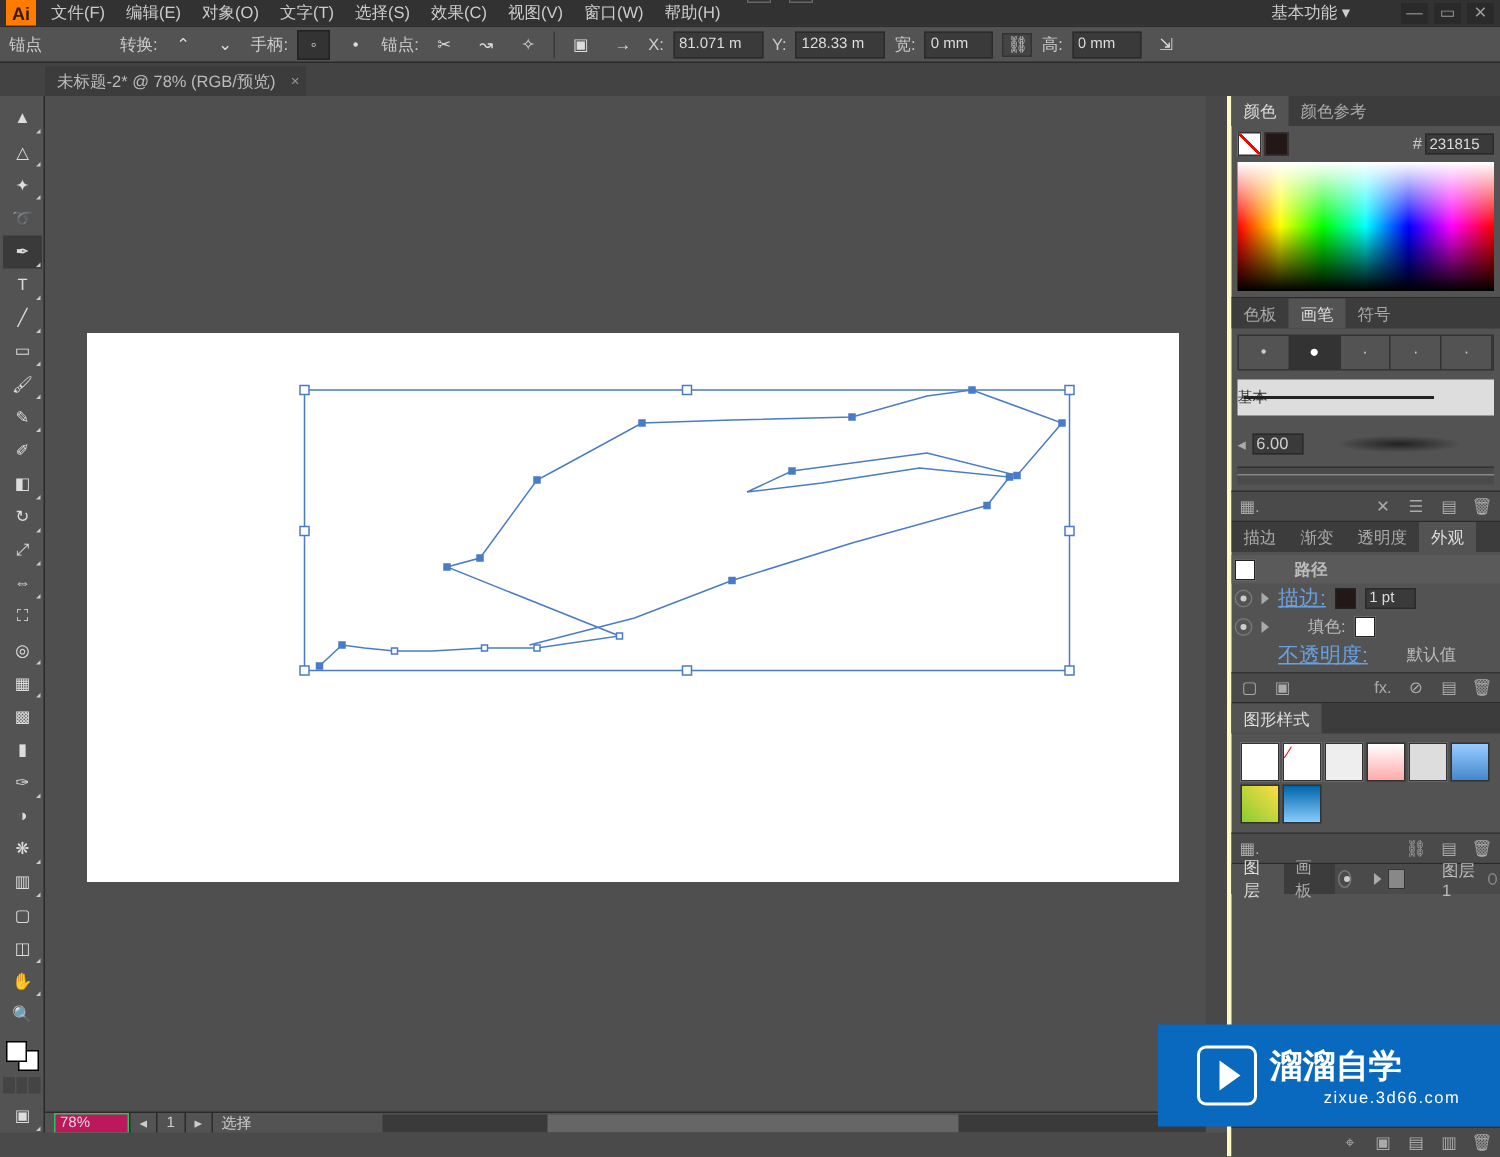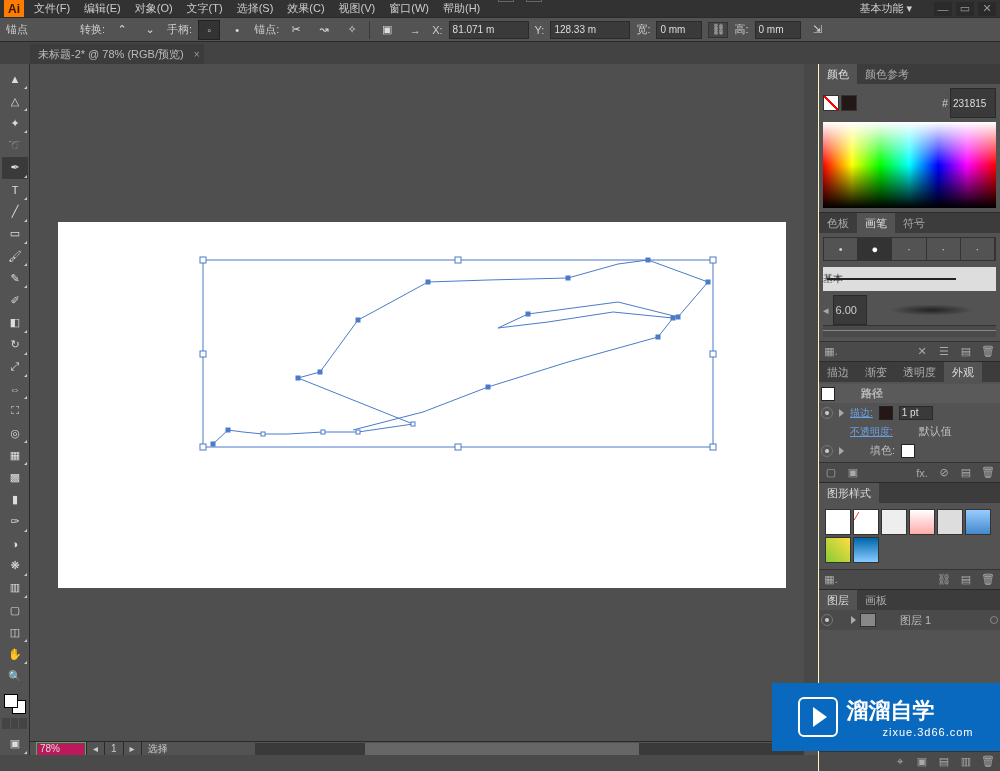--- a/index.html
+++ b/index.html
@@ -2,30 +2,30 @@
 <html><head>
 <meta charset="utf-8">
 <style>
 * { margin: 0; padding: 0; box-sizing: border-box; font-family: "Microsoft YaHei", sans-serif; }
 body { background: #4a4a4a; width: 1000px; height: 771px; overflow: hidden; position: relative; color: #ccc; font-size: 11px; }
 .title-bar { height: 17px; background: #323232; display: flex; align-items: center; padding: 0 4px; }
 .app-icon { width: 20px; height: 17px; background: #ff7c00; color: #321900; font-weight: bold; font-size: 12px; display: flex; align-items: center; justify-content: center; }
 .menu-bar { display: flex; flex: 1; gap: 2px; margin-left: 4px; }
 .menu-item { padding: 13px 6px; cursor: default; }
 .menu-ico { margin-left: 10px; width: 16px; height: 14px; border: 1px solid #666; display: inline-block; }
-.title-right { display: flex; align-items: center; gap: 10px; margin-left: auto; }
+.title-right { display: flex; align-items: center; gap: 22px; margin-left: auto; }
 .workspace-label { padding: 0 12px; }
 .win-btns { display: flex; gap: 4px; }
 .win-btn { width: 18px; height: 14px; background: #2a2a2a; display: flex; align-items: center; justify-content: center; color: #999; }
 
 .control-bar { height: 25px; background: #535353; border-top: 1px solid #2a2a2a; border-bottom: 1px solid #2a2a2a; display: flex; align-items: center; padding: 0 6px; gap: 6px; }
 .ctl-label { font-size: 11px; color: #ccc; text-align: right; }
 .ctl-icon-btn { width: 22px; height: 20px; display: flex; align-items: center; justify-content: center; cursor: pointer; color: #ddd; }
 .ctl-icon-btn.active { background: #333; border: 1px solid #222; }
-.ctl-input { width: 80px; height: 18px; background: #3a3a3a; border: 1px solid #2a2a2a; color: #ddd; font-size: 10px; padding: 0 3px; }
+.ctl-input { width: 60px; height: 18px; background: #3a3a3a; border: 1px solid #2a2a2a; color: #ddd; font-size: 10px; padding: 0 3px; }
 .ctl-sep { width: 1px; height: 18px; background: #3a3a3a; }
 .link-btn { width: 20px; height: 16px; background: #444; border: 1px solid #333; display: flex; align-items: center; justify-content: center; }
 
 .tab-bar { height: 22px; background: #434343; display: flex; align-items: flex-end; padding: 0 30px; }
 .doc-tab { height: 20px; background: #3c3c3c; padding: 0 20px 0 8px; display: flex; align-items: center; font-size: 11px; color: #bbb; position: relative; }
 .doc-tab .close { position: absolute; right: 4px; color: #999; font-size: 10px; }
 
 .main-area { position: absolute; top: 64px; left: 0; right: 182px; bottom: 16px; display: flex; }
 .tool-panel { width: 30px; background: #535353; border-right: 1px solid #2a2a2a; display: flex; flex-direction: column; padding-top: 4px; }
 .tool-btn { width: 26px; height: 24px; margin: 0 2px; display: flex; align-items: center; justify-content: center; cursor: pointer; color: #ddd; position: relative; }
@@ -44,47 +44,47 @@
 .handle { fill: #fff; stroke: #4a7bc9; stroke-width: 1; }
 .anchor { fill: #4a7bc9; stroke: #4a7bc9; stroke-width: 1; }
 .anchor-hollow { fill: #fff; stroke: #4a7bc9; stroke-width: 1; }
 .canvas-scroll-v { position: absolute; right: 0; top: 0; bottom: 14px; width: 14px; background: #484848; }
 .canvas-status { position: absolute; bottom: 0; left: 0; right: 0; height: 14px; background: #535353; display: flex; align-items: center; font-size: 10px; border-top: 1px solid #2a2a2a; }
 .zoom-box { width: 50px; height: 14px; background: #be185d; border: 1px solid #22c55e; margin-left: 6px; padding: 0 3px; color: #ddd; display:flex; align-items:center; }
 .status-item { padding: 0 6px; border-left: 1px solid #2a2a2a; height: 14px; display: flex; align-items: center; }
 .scroll-track { flex:1; background: #3a3a3a; height:12px; margin:0 14px; position:relative; }
 .scroll-thumb { position:absolute; left:20%; width:50%; height:100%; background:#666; }
 
-.right-panels { position: absolute; top: 64px; right: 0; bottom: 0; width: 182px; background: #535353; border-left: 1px solid #fef9c3; display: flex; flex-direction: column; }
+.right-panels { position: absolute; top: 64px; right: 0; bottom: 0; width: 182px; background: #535353; border-left: 3px solid #fef9c3; display: flex; flex-direction: column; }
 .panel { border-bottom: 1px solid #2a2a2a; }
 .panel-tabs { height: 20px; background: #3c3c3c; display: flex; align-items: center; }
 .ptab { padding: 0 8px; height: 20px; display: flex; align-items: center; font-size: 11px; color: #aaa; }
 .ptab.active { background: #535353; color: #ddd; }
 .panel-body { padding: 4px; position: relative; }
 .color-swatches { display: flex; gap: 2px; align-items: center; }
 .sw { width: 16px; height: 16px; border: 1px solid #333; }
 .sw.none { background: #fff; position: relative; }
 .sw.none:after { content: ''; position: absolute; left: 0; top: 0; right: 0; bottom: 0; background: linear-gradient(to top right, transparent 45%, red 45%, red 55%, transparent 55%); }
 .hex-field { margin-left: auto; display: flex; align-items: center; gap: 2px; }
-.hex-input { width: 46px; height: 14px; background: #3a3a3a; border: 1px solid #2a2a2a; color: #ddd; font-size: 10px; padding: 14px 2px; }
+.hex-input { width: 46px; height: 14px; background: #3a3a3a; border: 1px solid #2a2a2a; color: #ddd; font-size: 10px; padding: 0 2px; }
 .spectrum { width: 100%; height: 86px; margin-top: 4px; background: linear-gradient(to bottom, rgba(255,255,255,1) 0%, rgba(255,255,255,0) 50%, rgba(0,0,0,0) 50%, rgba(0,0,0,1) 100%), linear-gradient(to right, #ff0000, #ffff00, #00ff00, #00ffff, #0000ff, #ff00ff, #ff0000); }
 .brush-swatch-row { display: flex; height: 24px; border: 1px solid #333; }
 .brush-sw { flex: 1; border-right: 1px solid #333; display: flex; align-items: center; justify-content: center; }
 .brush-stroke { height: 24px; margin-top: 6px; background: #ddd; position: relative; display: flex; align-items: center; justify-content: flex-start; padding-right: 4px; font-size: 10px; color: #333; }
 .brush-pv { height: 30px; margin-top: 4px; display: flex; align-items: center; }
 .brush-pv-val { width: 36px; font-size: 11px; color: #ccc; margin-left: 4px; }
 .brush-stroke-img { flex: 1; height: 20px; background: radial-gradient(ellipse 60px 8px at 50% 50%, #222 0%, transparent 70%); }
 .ruler { height: 12px; background: #4a4a4a; border-top: 1px solid #333; position: relative; }
 .ruler:before { content:''; position:absolute; left:0; right:0; top:4px; height:1px; background:#888; }
 
 .appearance-row { display: flex; align-items: center; height: 19px; gap: 6px; padding: 0 2px; }
 .vis-eye { width: 12px; height: 12px; border: 1px solid #777; border-radius: 50%; position: relative; }
 .vis-eye:after { content:''; position:absolute; left:3px; top:3px; width:4px; height:4px; background:#ccc; border-radius:50%; }
 .disclosure { width: 0; height: 0; border-top: 4px solid transparent; border-bottom: 4px solid transparent; border-left: 5px solid #aaa; }
-.ap-link { color: #6aa0e0; text-decoration: underline; font-size: 10px; }
+.ap-link { color: #6aa0e0; text-decoration: underline; font-size: 14px; }
 .ap-text { font-size: 11px; color: #bbb; padding-left: 20px; }
 .mini-sw { width: 14px; height: 14px; border: 1px solid #222; }
 .stroke-wt { width: 34px; height: 14px; background: #3a3a3a; border: 1px solid #2a2a2a; font-size: 10px; color: #ddd; padding: 0 2px; }
 
 .panel-footer { height: 20px; background: #4a4a4a; border-top: 1px solid #333; display: flex; align-items: center; padding: 0 4px; gap: 6px; }
 .pf-icon { width: 16px; height: 14px; display: flex; align-items: center; justify-content: center; color: #aaa; }
 
 .styles-grid { display: flex; flex-wrap: wrap; gap: 2px; padding: 2px; }
 .style-sw { width: 26px; height: 26px; border: 1px solid #333; }
 
@@ -323,30 +323,30 @@
         <span class="ap-text" style="font-weight:bold">路径</span>
       </div>
       <div class="appearance-row">
         <div class="vis-eye"></div>
         <div class="disclosure"></div>
         <span class="ap-link">描边:</span>
         <div class="mini-sw" style="background:#231815"></div>
         <input class="stroke-wt" value="1 pt" style="">
       </div>
       <div class="appearance-row">
+        <div class="vis-eye"></div>
+        <div class="disclosure"></div>
+        <span class="ap-text">填色:</span>
+        <div class="mini-sw" style="background:#fff"></div>
+      </div>
+      <div class="appearance-row">
         <div class="vis-eye" style="visibility:hidden"></div>
         <div style="width:5px"></div>
         <span class="ap-link">不透明度:</span>
         <span class="ap-text">默认值</span>
-      </div>
-      <div class="appearance-row">
-        <div class="vis-eye"></div>
-        <div class="disclosure"></div>
-        <span class="ap-text">填色:</span>
-        <div class="mini-sw" style="background:#fff"></div>
       </div>
     </div>
     <div class="panel-footer">
       <span class="pf-icon">▢</span>
       <span class="pf-icon">▣</span>
       <span style="flex:1"></span>
       <span class="pf-icon">fx.</span>
       <span class="pf-icon">⊘</span>
       <span class="pf-icon">▤</span>
       <span class="pf-icon">🗑</span>
@@ -373,21 +373,21 @@
     </div>
     <div class="panel-footer">
       <span class="pf-icon">▦.</span>
       <span style="flex:1"></span>
       <span class="pf-icon">⛓</span>
       <span class="pf-icon">▤</span>
       <span class="pf-icon">🗑</span>
     </div>
   </div>
 
-  <div class="panel" style="flex:1;display:flex;flex-direction:column">
+  <div class="panel" style="flex:1;display:flex;flex-direction:row">
     <div class="panel-tabs">
       <div class="ptab active">图层</div>
       <div class="ptab">画板</div>
     </div>
     <div class="panel-body" style="padding:0;flex:1">
       <div class="layer-row">
         <div class="vis-eye"></div>
         <span style="width:10px"></span>
         <div class="disclosure"></div>
         <div class="layer-thumb"></div>

